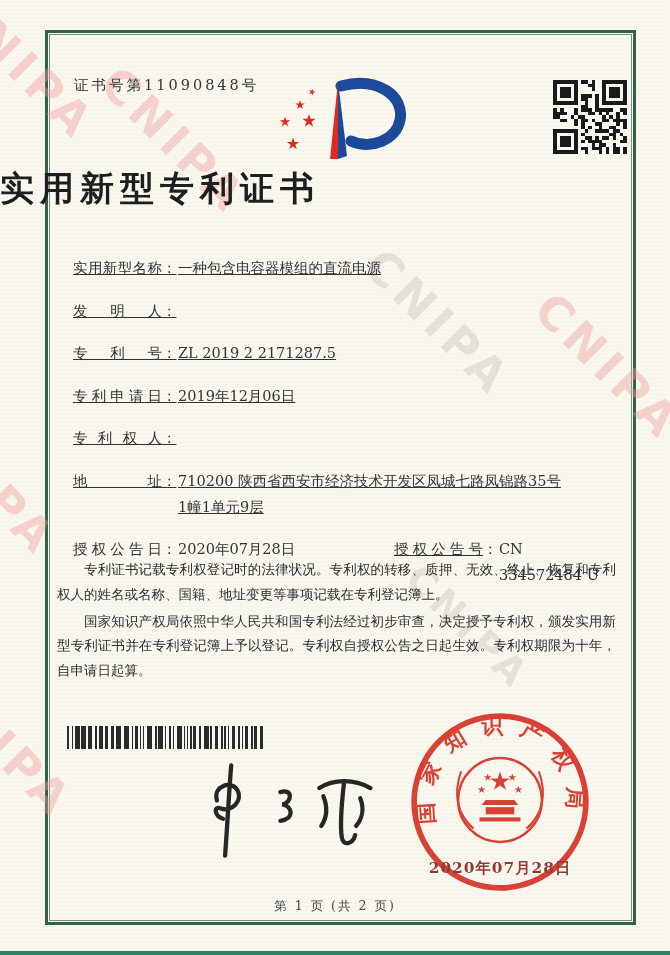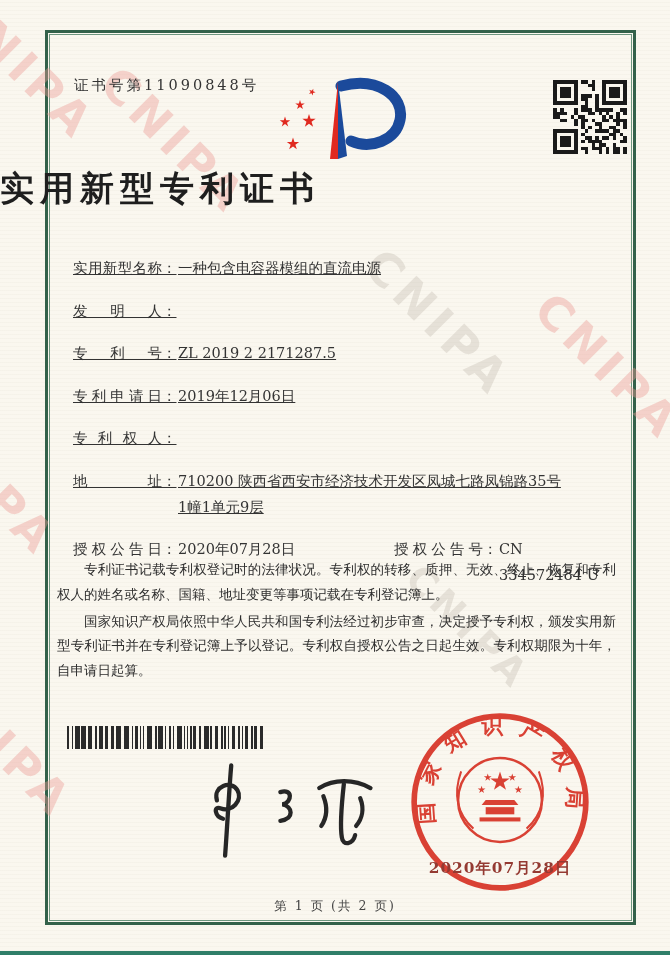--- a/index.html
+++ b/index.html
@@ -40,21 +40,21 @@
     font-size:34px;font-weight:bold;letter-spacing:6px;color:#1e1e1e;z-index:2;
   }
   
   .fields{position:absolute;left:73px;top:255px;right:66px;z-index:2;font-size:14.5px;color:#333;}
   .frow{display:flex;margin-bottom:16.5px;line-height:26px;text-decoration:underline;}
   .flabel{flex:0 0 89px;text-align:justify;text-align-last:justify;}
   .fcolon{flex:0 0 16px;}
   .fvalue{flex:1 1 auto;max-width:392px;}
   .grant-row{display:flex;margin-top:1px;line-height:26px;}
   .grant-row .gval1{flex:0 0 176px;}
-  .grant-row .flabel2{flex:0 0 89px;margin-left:40px;text-align:justify;text-align-last:justify;}
+  .grant-row .flabel2{flex:0 0 89px;margin-left:40px;text-align:justify;text-align-last:justify;text-decoration:underline;}
   
   .bodytext{position:absolute;left:57px;top:557px;right:54px;z-index:2;
     font-size:13.5px;line-height:24.8px;text-align:justify;color:#2e2e2e;}
   .bodytext p{margin:0 0 2px 0;text-indent:2em;}
   
   .barcode{position:absolute;left:67px;top:726px;width:196px;height:23px;z-index:2;}
   .barcode svg{width:100%;height:100%;}
   
   .sign-block{position:absolute;left:74px;top:786px;z-index:2;font-size:15.5px;
     line-height:31px;letter-spacing:3px;color:#222;

